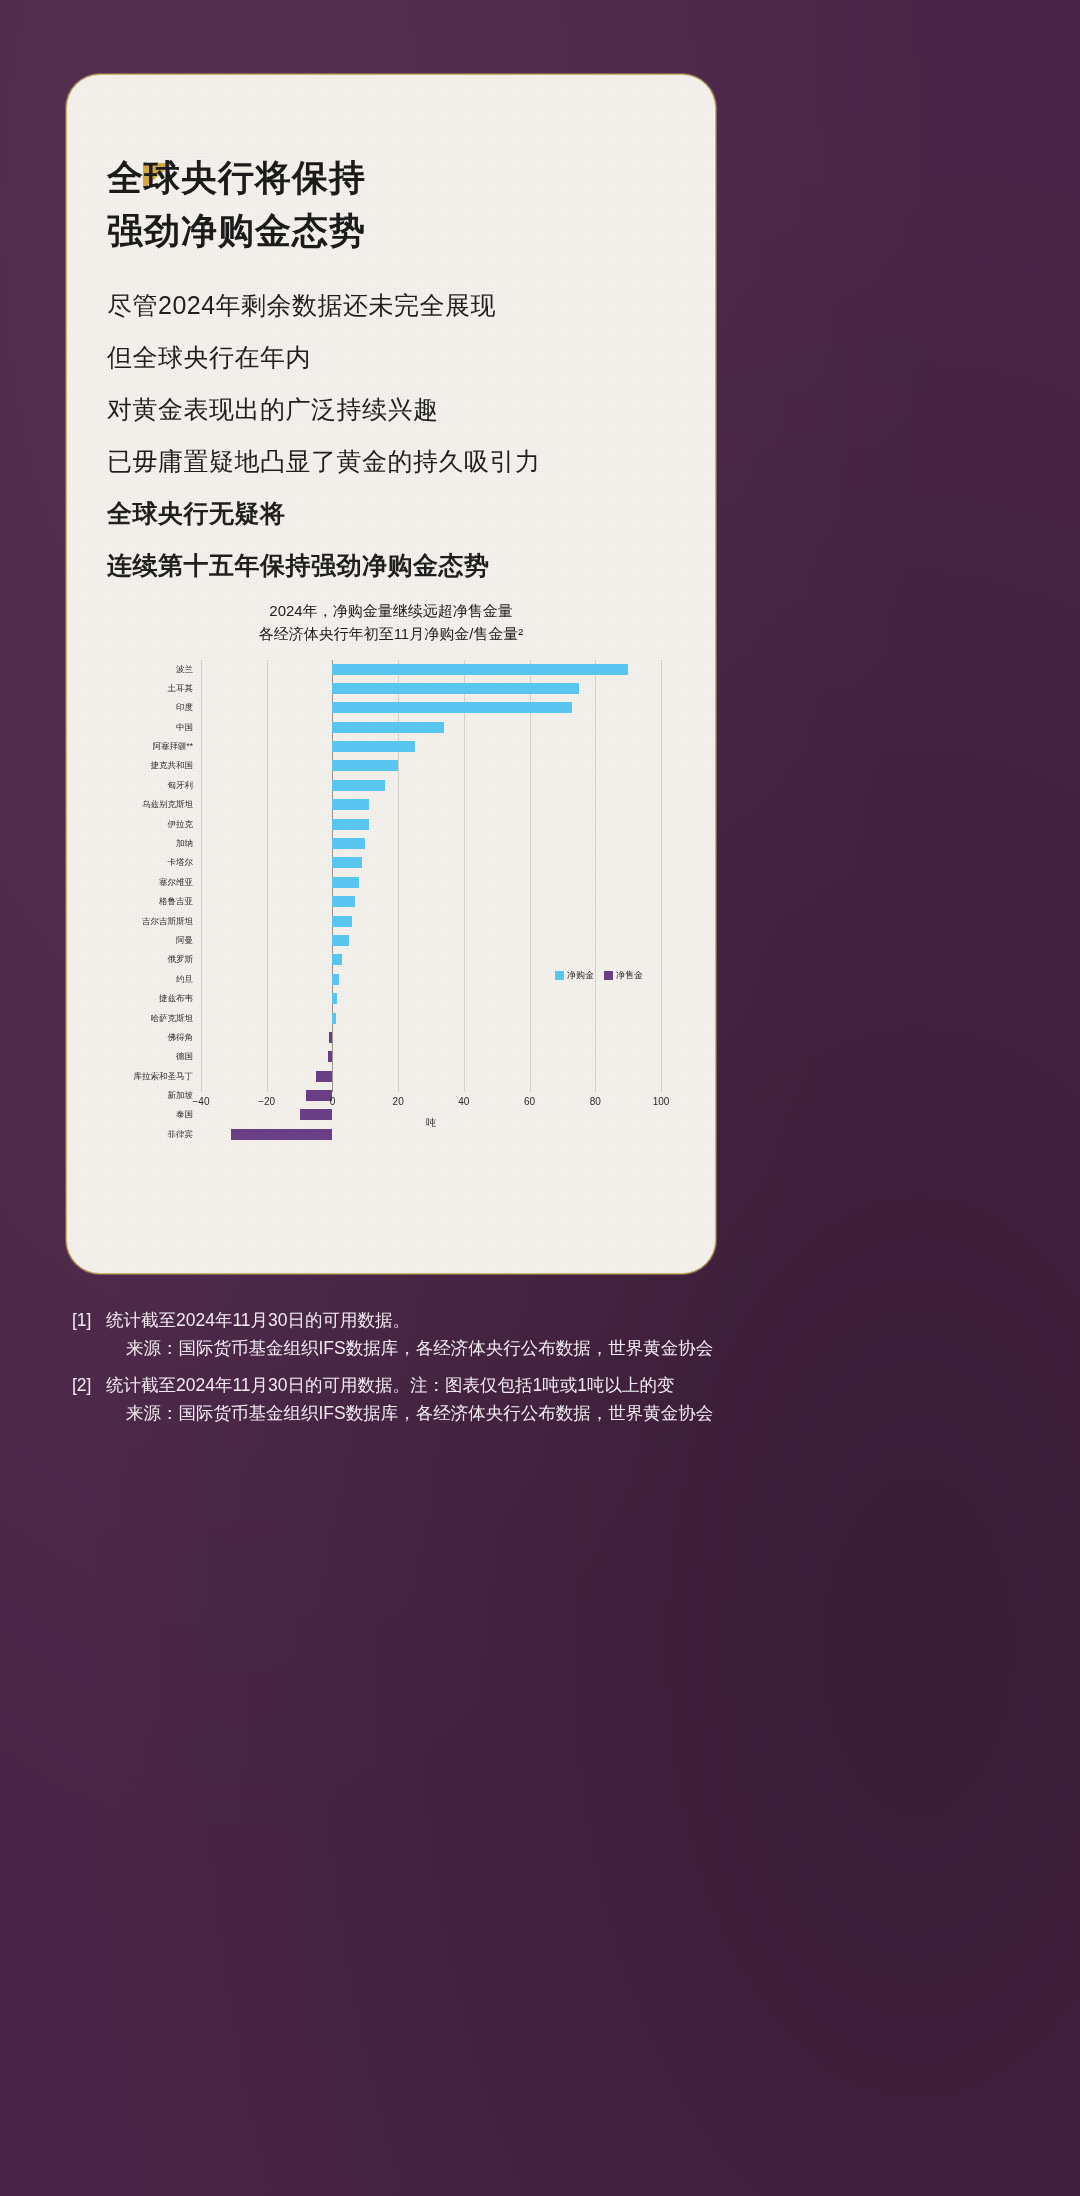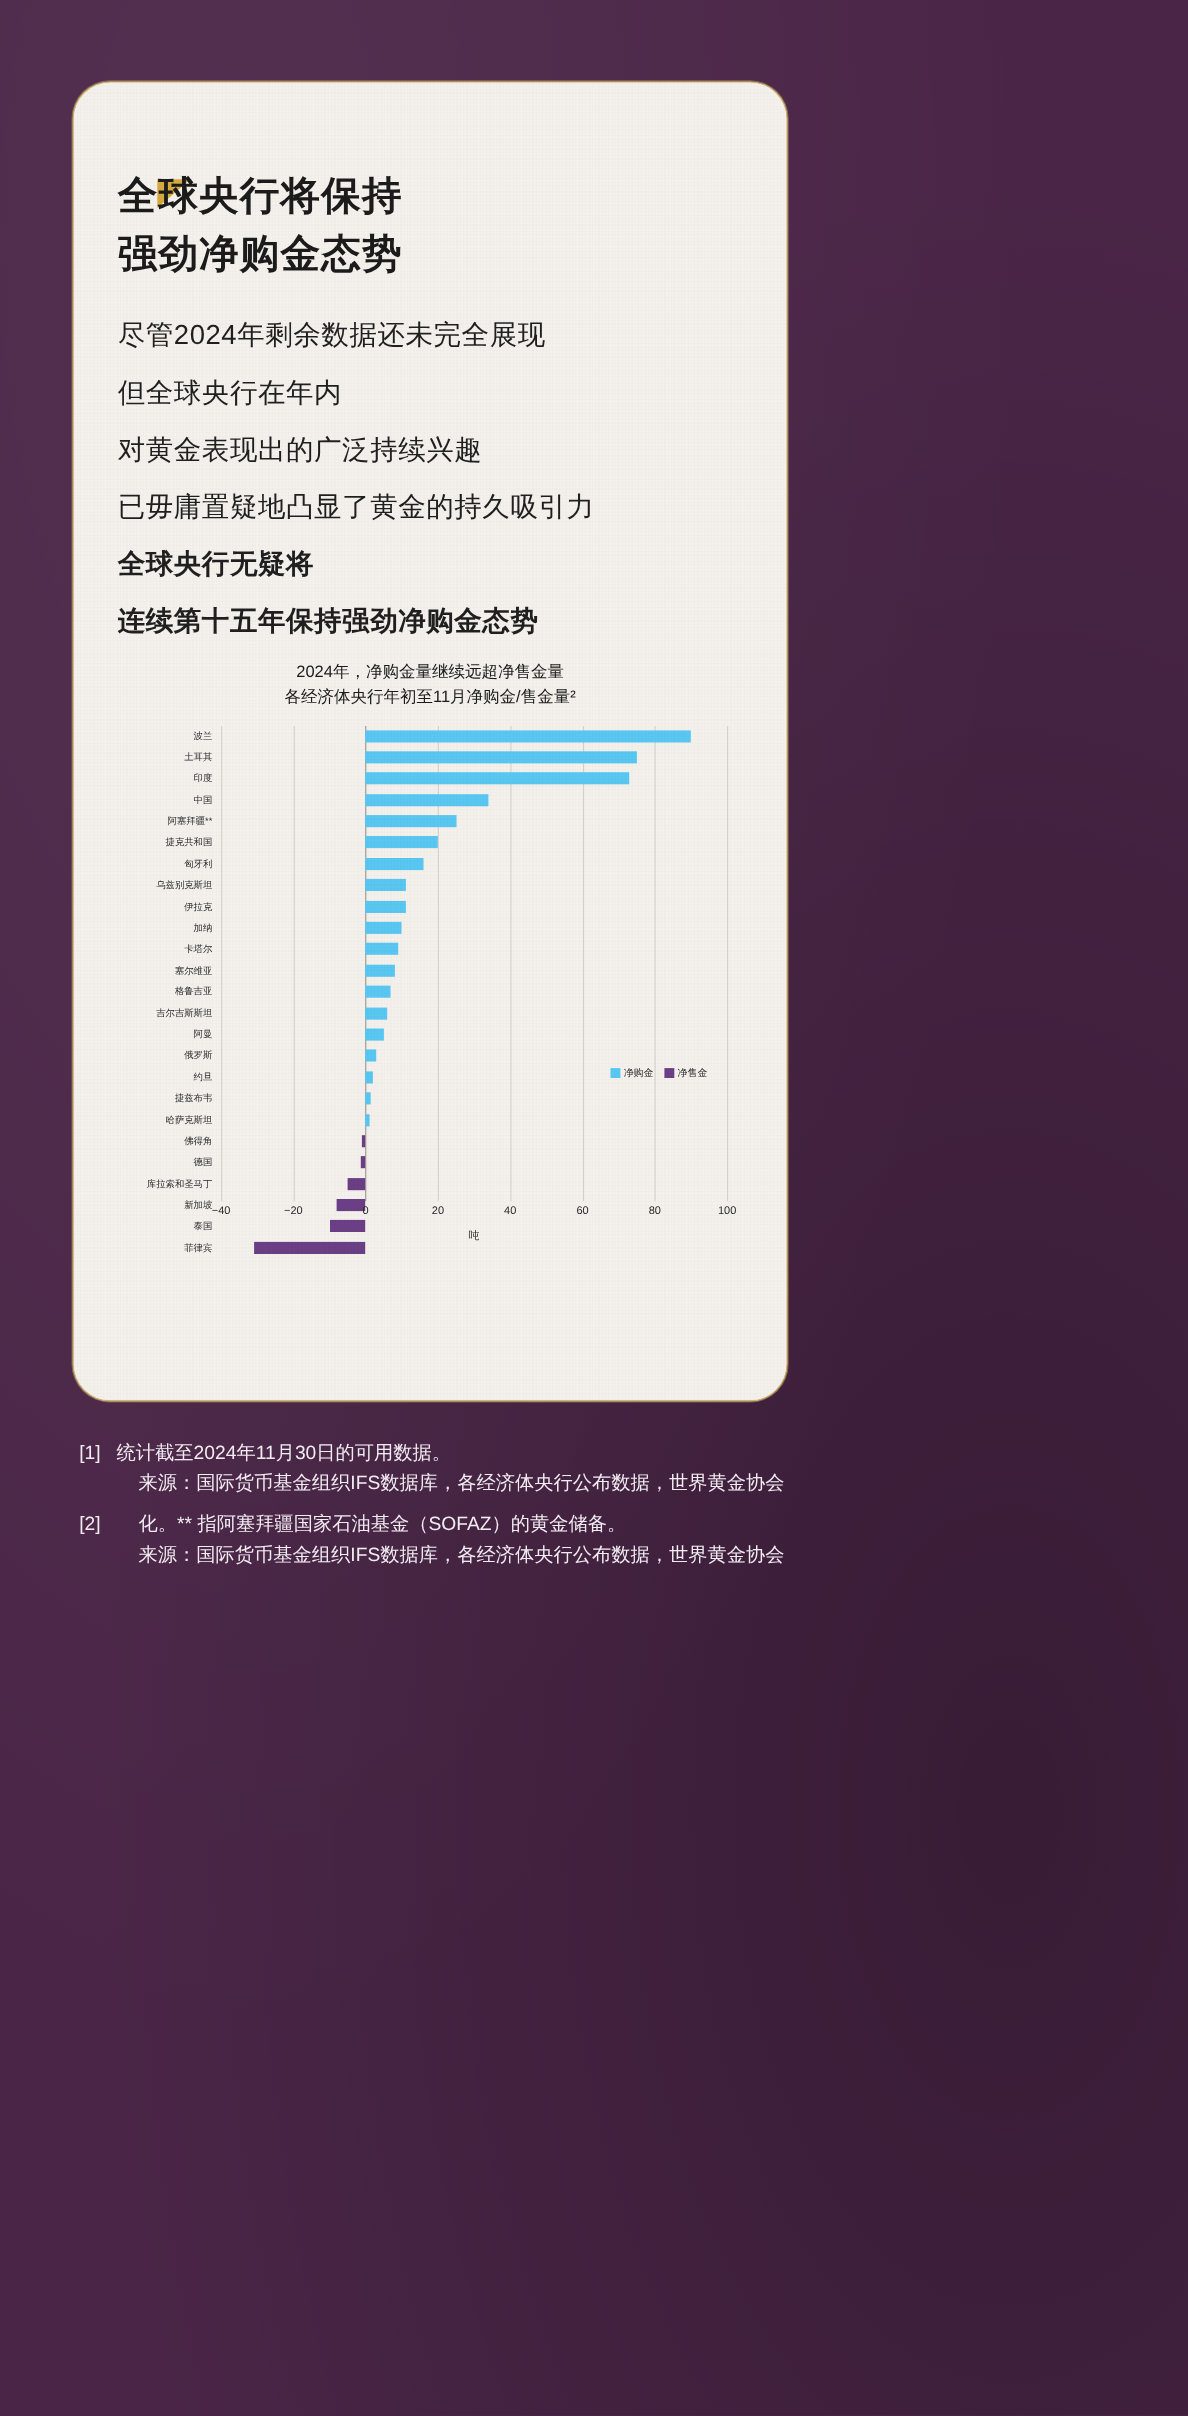--- a/index.html
+++ b/index.html
@@ -401,18 +401,18 @@
       <div class="text">
         <span>统计截至2024年11月30日的可用数据。</span>
         <span class="indent">来源：国际货币基金组织IFS数据库，各经济体央行公布数据，世界黄金协会</span>
       </div>
     </div>
   </div>
   <div class="fn-block">
     <div class="fn">
       <div class="marker">[2]</div>
       <div class="text">
-        <span class="indent">化。** 指阿塞拜疆国家石油基金（SOFAZ）的黄金储备。</span>
+        <span>统计截至2024年11月30日的可用数据。注：图表仅包括1吨或1吨以上的变</span>
         <span class="indent">来源：国际货币基金组织IFS数据库，各经济体央行公布数据，世界黄金协会</span>
       </div>
     </div>
   </div>
 </div>
 
 </body></html>

